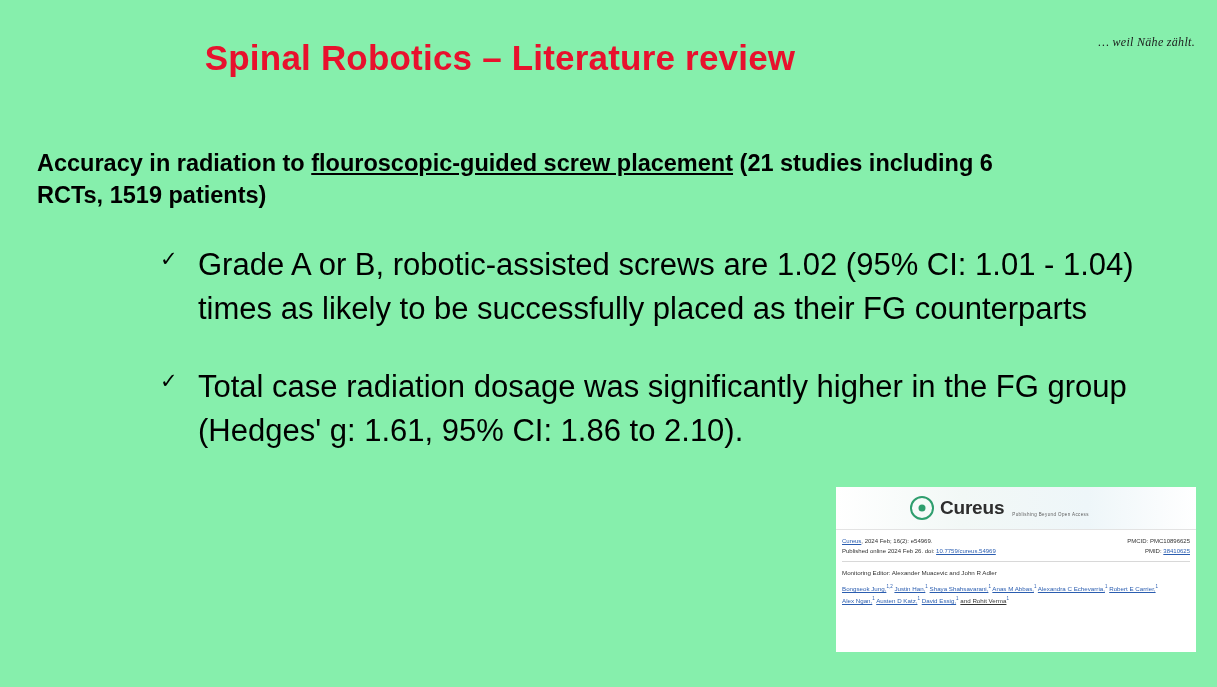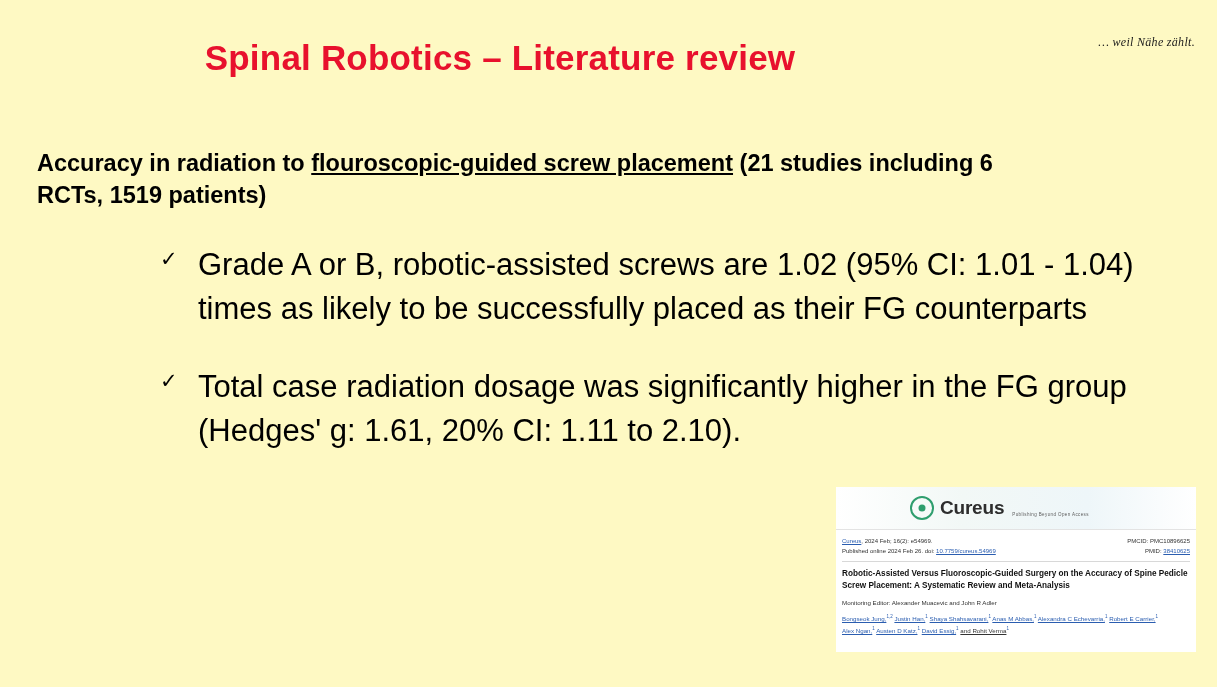--- a/index.html
+++ b/index.html
@@ -8,21 +8,21 @@
     background: #ffffff;
   }
   body {
     font-family: "Liberation Sans", sans-serif;
     -webkit-font-smoothing: antialiased;
   }
   .slide {
     position: relative;
     width: 1217px;
     height: 687px;
-    background: #fef9c3;
+    background: #86efac;
     overflow: hidden;
   }
 
   
   .slide-title {
     position: absolute;
     left: 0;
     top: 38px;
     width: 1000px;
     text-align: center;
@@ -253,21 +253,21 @@
     <span>Accuracy in radiation to </span><u>flouroscopic-guided screw placement</u><span> (21 studies including 6 RCTs, 1519 patients)</span>
   </div>
 
   <div class="bullets">
     <div class="bullet">
       <div class="bullet-mark">✓</div>
       <div class="bullet-text">Grade A or B, robotic-assisted screws are 1.02 (95% CI: 1.01 - 1.04) times as likely to be successfully placed as their FG counterparts</div>
     </div>
     <div class="bullet">
       <div class="bullet-mark">✓</div>
-      <div class="bullet-text">Total case radiation dosage was significantly higher in the FG group (Hedges' g: 1.61, 20% CI: 1.11 to 2.10).</div>
+      <div class="bullet-text">Total case radiation dosage was significantly higher in the FG group (Hedges' g: 1.61, 95% CI: 1.86 to 2.10).</div>
     </div>
   </div>
 
 
   <div class="paper">
     <div class="paper-banner">
       <div class="cureus-logo">
         <div class="cureus-mark"></div>
         <div class="cureus-name">Cureus</div>
         <div class="cureus-sub">Publishing Beyond Open Access</div>
@@ -286,21 +286,20 @@
       <div class="right">
         <div>PMCID: PMC10896625</div>
         <div>
           <span>PMID: </span><span style="color:#2a5db0;text-decoration:underline">38410625</span>
         </div>
       </div>
     </div>
 
     <div class="paper-rule"></div>
 
-    <div class="paper-title">Robotic-Assisted Versus Fluoroscopic-Guided Surgery on the Accuracy of Spine Pedicle Screw Placement: A Systematic Review and Meta-Analysis</div>
     <div class="paper-editor">Monitoring Editor: Alexander Muacevic and John R Adler</div>
 
     <div class="paper-authors">
       <div>
         <span class="auth">Bongseok Jung,</span><span class="sup">1,2</span>
         <span class="auth">Justin Han,</span><span class="sup">1</span>
         <span class="auth">Shaya Shahsavarani,</span><span class="sup">1</span>
         <span class="auth">Anas M Abbas,</span><span class="sup">1</span>
         <span class="auth">Alexandra C Echevarria,</span><span class="sup">1</span>
         <span class="auth">Robert E Carrier,</span><span class="sup">1</span>

